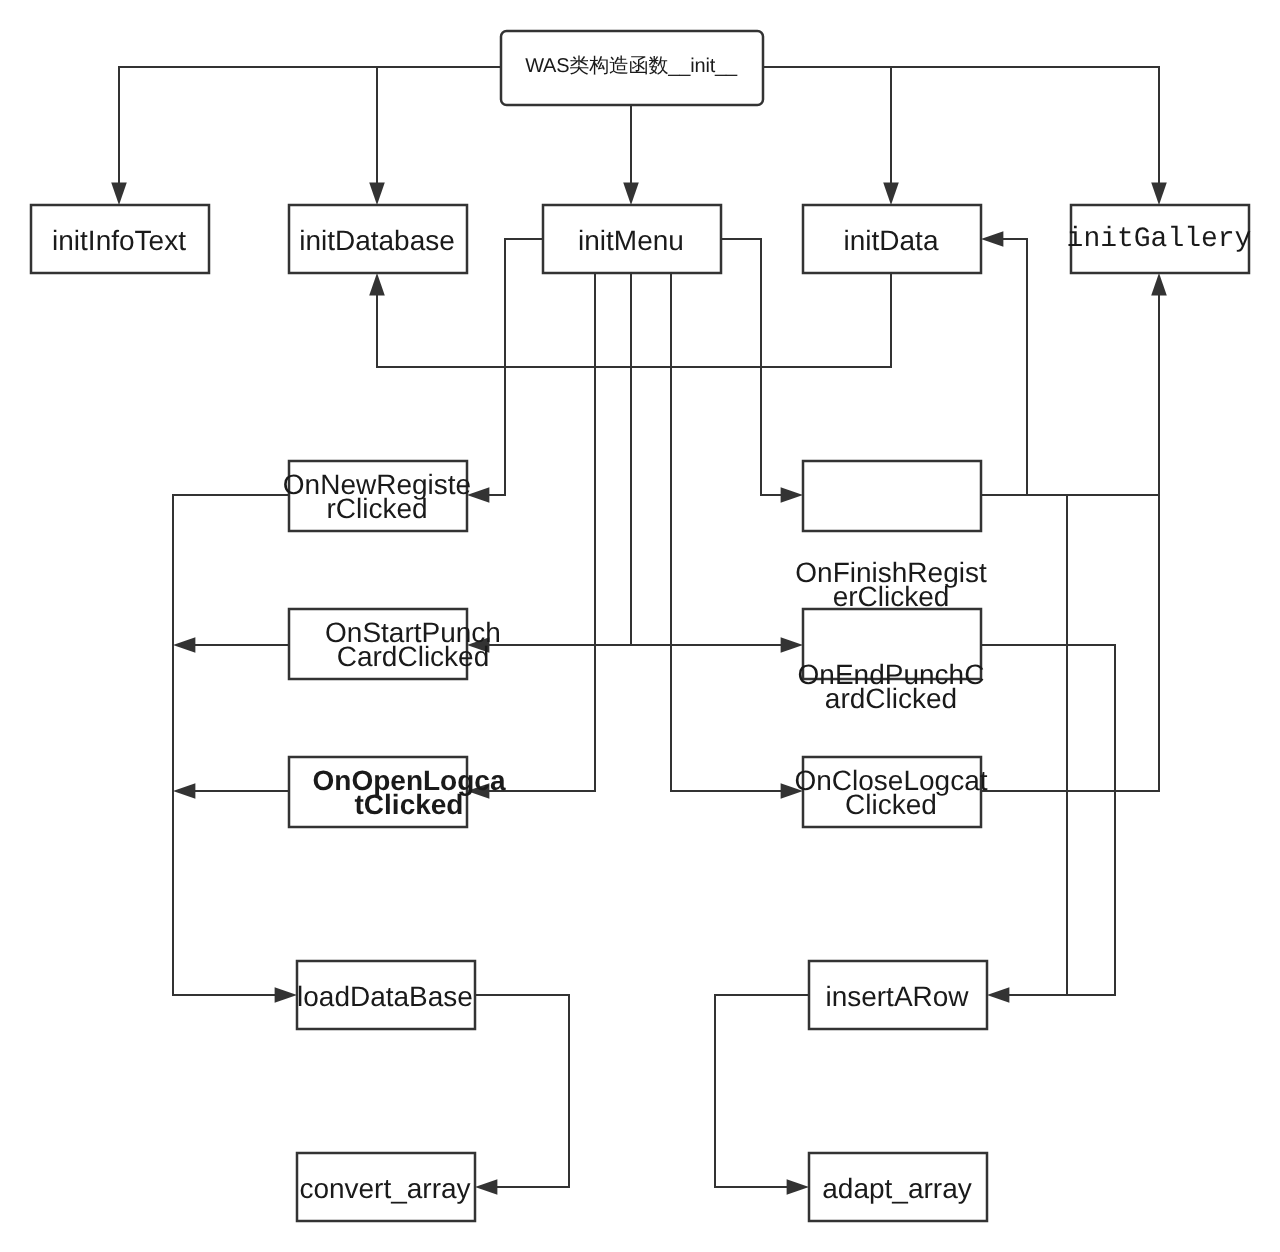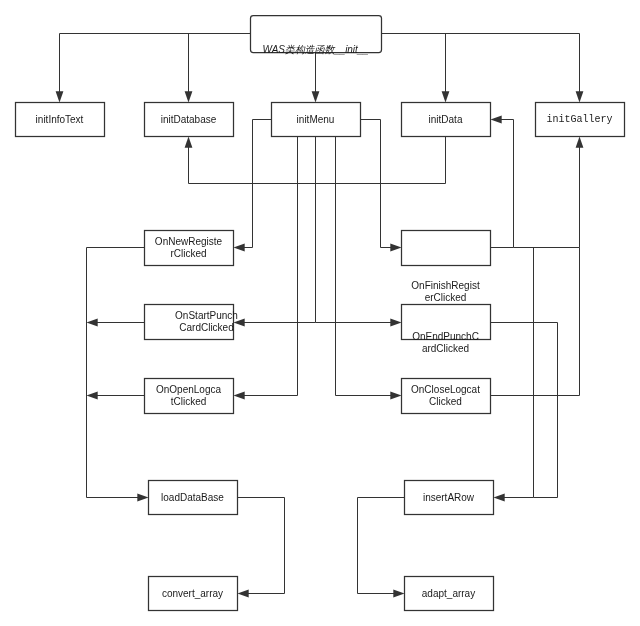--- a/index.html
+++ b/index.html
@@ -3,21 +3,21 @@
 <meta charset="utf-8">
 <title>flowchart</title>
 <style>
   html,body{margin:0;padding:0;background:#ffffff;-webkit-font-smoothing:antialiased;}
   body{width:640px;height:626px;overflow:hidden;font-family:"Liberation Sans",sans-serif;}
   #canvas{position:relative;width:640px;height:626px;background:#ffffff;}
   #wires{position:absolute;left:0;top:0;width:640px;height:626px;}
   svg{display:block;}
   .nodeLabel{
     position:absolute;display:flex;align-items:center;justify-content:center;
-    text-align:center;color:#1a1a1a;font-size:10px;line-height:12.2px;
+    text-align:center;color:#1a1a1a;font-size:14px;line-height:12.2px;
     font-family:"Liberation Sans",sans-serif;
     white-space:pre-line;pointer-events:none;
     transform:translateZ(0);
     padding-top:1.5px;box-sizing:border-box;
   }
   .nodeLabel.rounded{font-size:10px;letter-spacing:-0.1px;}
 </style>
 </head>
 <body>
 
@@ -122,35 +122,35 @@
         <rect x="401.5" y="304.5" width="89" height="35" fill="#ffffff" stroke="#333333" stroke-width="1.25"></rect>
         <rect x="144.5" y="378.5" width="89" height="35" fill="#ffffff" stroke="#333333" stroke-width="1.25"></rect>
         <rect x="401.5" y="378.5" width="89" height="35" fill="#ffffff" stroke="#333333" stroke-width="1.25"></rect>
         <rect x="148.5" y="480.5" width="89" height="34" fill="#ffffff" stroke="#333333" stroke-width="1.25"></rect>
         <rect x="404.5" y="480.5" width="89" height="34" fill="#ffffff" stroke="#333333" stroke-width="1.25"></rect>
         <rect x="148.5" y="576.5" width="89" height="34" fill="#ffffff" stroke="#333333" stroke-width="1.25"></rect>
         <rect x="404.5" y="576.5" width="89" height="34" fill="#ffffff" stroke="#333333" stroke-width="1.25"></rect>
       </svg>
     </div>
   <div id="nodes">
-    <div class="nodeLabel rounded" style="left: 250px; top: 31px; width: 131px; height: 37px; font-style: italic;">WAS类构造函数__init__</div>
+    <div class="nodeLabel rounded" style="left: 250px; top: 15px; width: 131px; height: 37px;">WAS类构造函数__init__</div>
     <div class="nodeLabel" style="left: 15px; top: 102px; width: 89px; height: 34px;">initInfoText</div>
     <div class="nodeLabel" style="left: 144px; top: 102px; width: 89px; height: 34px;">initDatabase</div>
     <div class="nodeLabel" style="left: 271px; top: 102px; width: 89px; height: 34px;">initMenu</div>
     <div class="nodeLabel" style="left: 401px; top: 102px; width: 89px; height: 34px;">initData</div>
     <div class="nodeLabel" style="left: 535px; top: 102px; width: 89px; height: 34px; font-family: Liberation Mono, monospace;">initGallery</div>
     <div class="nodeLabel" style="left: 144px; top: 230px; width: 89px; height: 35px;">OnNewRegiste
 rClicked</div>
     <div class="nodeLabel" style="left: 401px; top: 230px; width: 89px; height: 35px; margin-top: 44px;">OnFinishRegist
 erClicked</div>
     <div class="nodeLabel" style="left: 144px; top: 304px; width: 89px; height: 35px; padding-left: 36px;">OnStartPunch
 CardClicked</div>
     <div class="nodeLabel" style="left: 401px; top: 304px; width: 89px; height: 35px; margin-top: 21px;">OnEndPunchC
 ardClicked</div>
-    <div class="nodeLabel" style="left: 144px; top: 378px; width: 89px; height: 35px;">OnOpenLogca
+    <div class="nodeLabel" style="left: 160px; top: 378px; width: 89px; height: 35px; font-weight: bold;">OnOpenLogca
 tClicked</div>
     <div class="nodeLabel" style="left: 401px; top: 378px; width: 89px; height: 35px;">OnCloseLogcat
 Clicked</div>
     <div class="nodeLabel" style="left: 148px; top: 480px; width: 89px; height: 34px;">loadDataBase</div>
     <div class="nodeLabel" style="left: 404px; top: 480px; width: 89px; height: 34px;">insertARow</div>
     <div class="nodeLabel" style="left: 148px; top: 576px; width: 89px; height: 34px;">convert_array</div>
     <div class="nodeLabel" style="left: 404px; top: 576px; width: 89px; height: 34px;">adapt_array</div>
   </div>
 </div>
 

